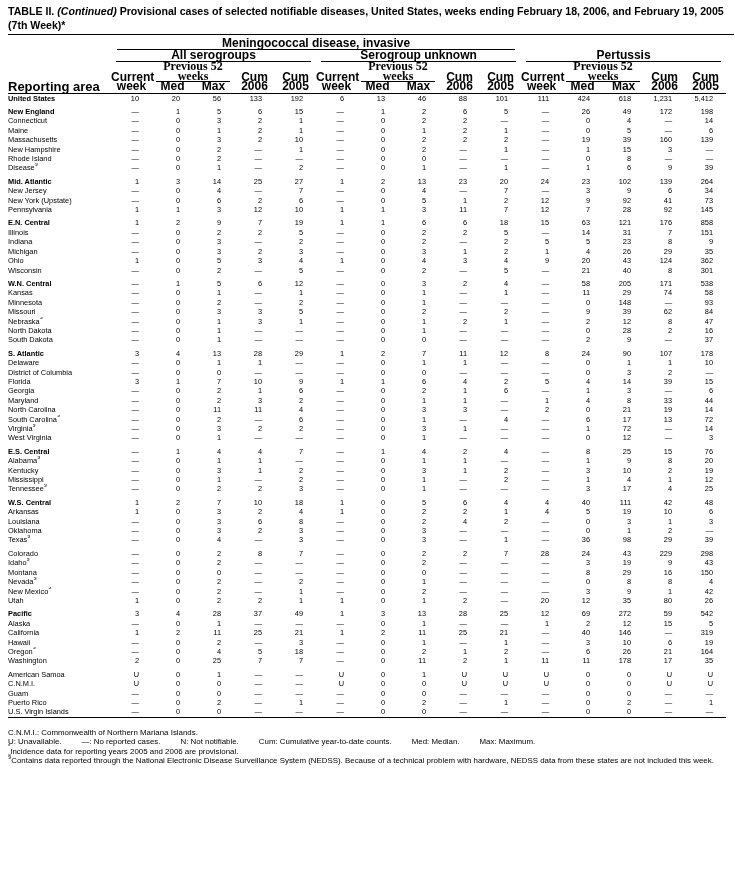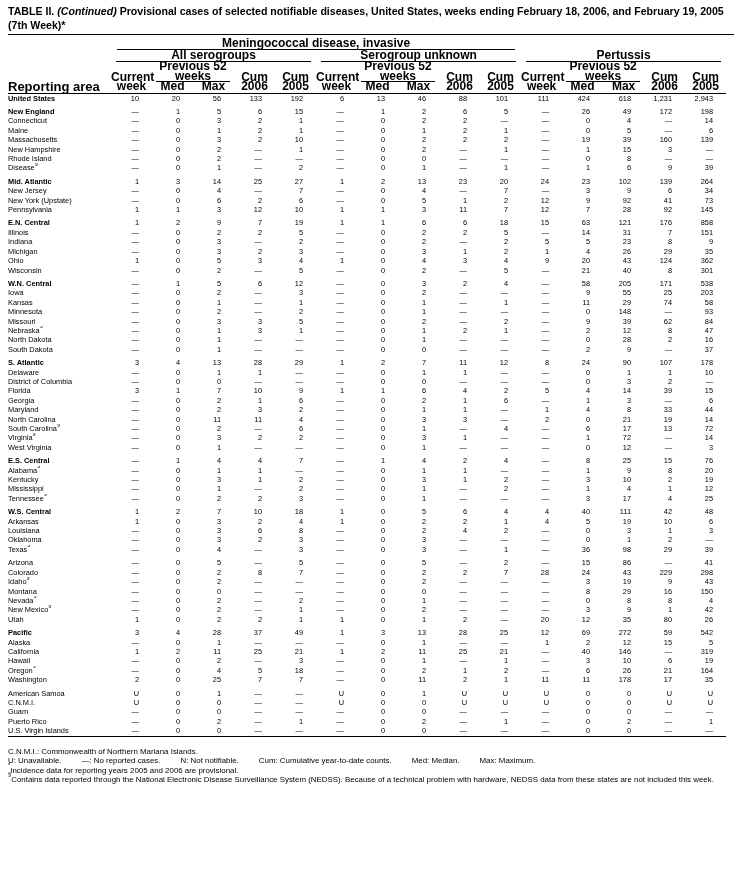--- a/index.html
+++ b/index.html
@@ -12,21 +12,21 @@
   col.c-n{width:41px;}
   th,td{margin:0;}
   thead th{font-size:12px;font-weight:bold;padding:0;vertical-align:bottom;}
   th.blank{border:none;}
   .span-h{text-align:center;}
   .span-h .ul,.grp .ul{display:block;border-bottom:1px solid #000;padding-bottom:1px;line-height:10px;}
   .span-h .ul{margin:0 6px;}
   .grp{text-align:center;}
   .grp .ul{margin:0 5px;}
   th.h{text-align:center;line-height:9.5px;font-weight:bold;}
-  th.h .ul{display:block;border-bottom:1px solid #000;margin:0 4px;padding-bottom:0;}
+  th.h .ul{display:block;border-bottom:1px solid #000;margin:0 4px;padding-bottom:0;font-family:Liberation Serif, serif;}
   th.area{text-align:left;font-size:13px;line-height:9.5px;}
   tr.hdr-last th{border-bottom:1.3px solid #000;padding-bottom:1px;}
   td.lbl{font-size:7.4px;text-align:left;white-space:nowrap;overflow:hidden;padding:0;line-height:9.4px;}
   td.lbl.b{font-weight:bold;}
   td.n{font-size:7.4px;text-align:right;padding:0 13px 0 0;white-space:nowrap;line-height:9.4px;}
   tr.gap td{height:4px;line-height:4px;padding:0;font-size:1px;}
   sup{font-size:5.6px;position:relative;top:-2px;line-height:0;}
   .fns{margin-top:10px;}
   .fn{font-size:7.9px;line-height:1.2;}
   .fn-abbr span{margin-right:20px;}
@@ -129,21 +129,21 @@
           <td class="n">192</td>
           <td class="n">6</td>
           <td class="n">13</td>
           <td class="n">46</td>
           <td class="n">88</td>
           <td class="n">101</td>
           <td class="n">111</td>
           <td class="n">424</td>
           <td class="n">618</td>
           <td class="n">1,231</td>
-          <td class="n">2,943</td>
+          <td class="n">5,412</td>
         </tr>
         <tr class="gap">
           <td colspan="16"></td>
         </tr>
         <tr>
           <td class="lbl b"><span>New England</span></td>
           <td class="n">—</td>
           <td class="n">1</td>
           <td class="n">5</td>
           <td class="n">6</td>
@@ -468,38 +468,20 @@
           <td class="n">3</td>
           <td class="n">2</td>
           <td class="n">4</td>
           <td class="n">—</td>
           <td class="n">58</td>
           <td class="n">205</td>
           <td class="n">171</td>
           <td class="n">538</td>
         </tr>
         <tr>
-          <td class="lbl"><span>Iowa</span></td>
-          <td class="n">—</td>
-          <td class="n">0</td>
-          <td class="n">2</td>
-          <td class="n">—</td>
-          <td class="n">3</td>
-          <td class="n">—</td>
-          <td class="n">0</td>
-          <td class="n">2</td>
-          <td class="n">—</td>
-          <td class="n">—</td>
-          <td class="n">—</td>
-          <td class="n">9</td>
-          <td class="n">55</td>
-          <td class="n">25</td>
-          <td class="n">203</td>
-        </tr>
-        <tr>
           <td class="lbl"><span>Kansas</span></td>
           <td class="n">—</td>
           <td class="n">0</td>
           <td class="n">1</td>
           <td class="n">—</td>
           <td class="n">1</td>
           <td class="n">—</td>
           <td class="n">0</td>
           <td class="n">1</td>
           <td class="n">—</td>
@@ -964,38 +946,20 @@
           <td class="n">—</td>
           <td class="n">1</td>
           <td class="n">—</td>
           <td class="n">36</td>
           <td class="n">98</td>
           <td class="n">29</td>
           <td class="n">39</td>
         </tr>
         <tr class="gap">
           <td colspan="16"></td>
-        </tr>
-        <tr>
-          <td class="lbl"><span>Arizona</span></td>
-          <td class="n">—</td>
-          <td class="n">0</td>
-          <td class="n">5</td>
-          <td class="n">—</td>
-          <td class="n">5</td>
-          <td class="n">—</td>
-          <td class="n">0</td>
-          <td class="n">5</td>
-          <td class="n">—</td>
-          <td class="n">2</td>
-          <td class="n">—</td>
-          <td class="n">15</td>
-          <td class="n">86</td>
-          <td class="n">—</td>
-          <td class="n">41</td>
         </tr>
         <tr>
           <td class="lbl"><span>Colorado</span></td>
           <td class="n">—</td>
           <td class="n">0</td>
           <td class="n">2</td>
           <td class="n">8</td>
           <td class="n">7</td>
           <td class="n">—</td>
           <td class="n">0</td>

